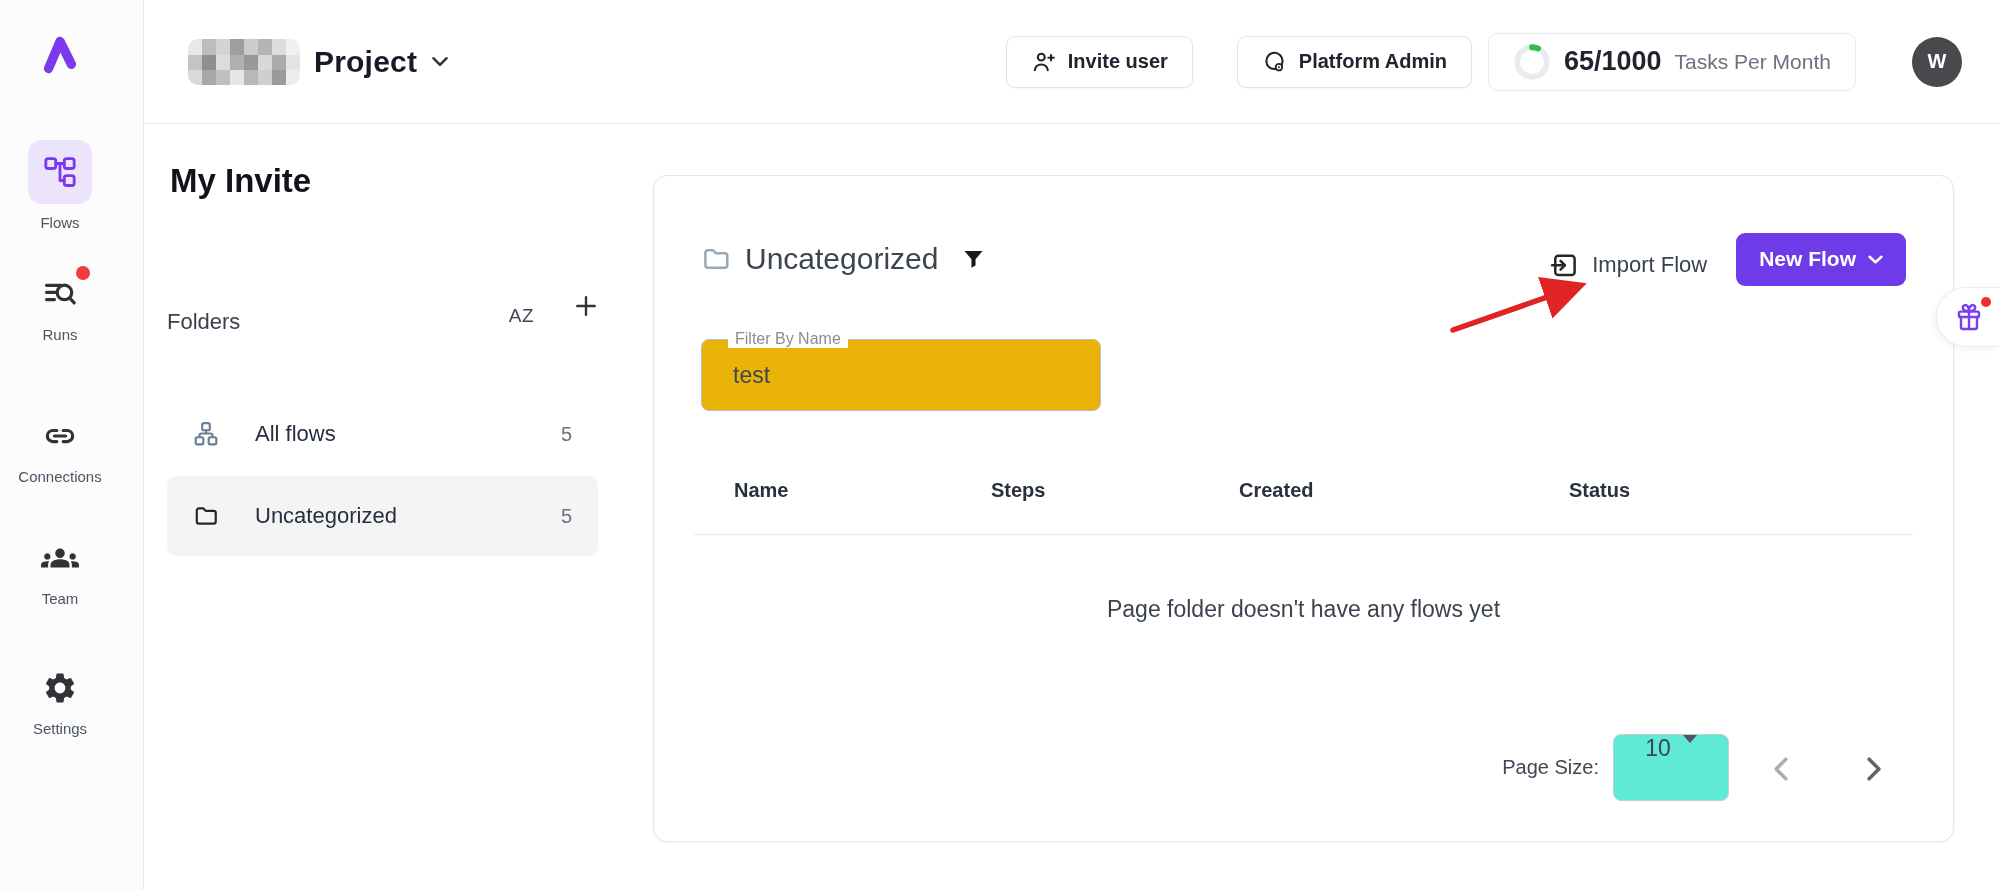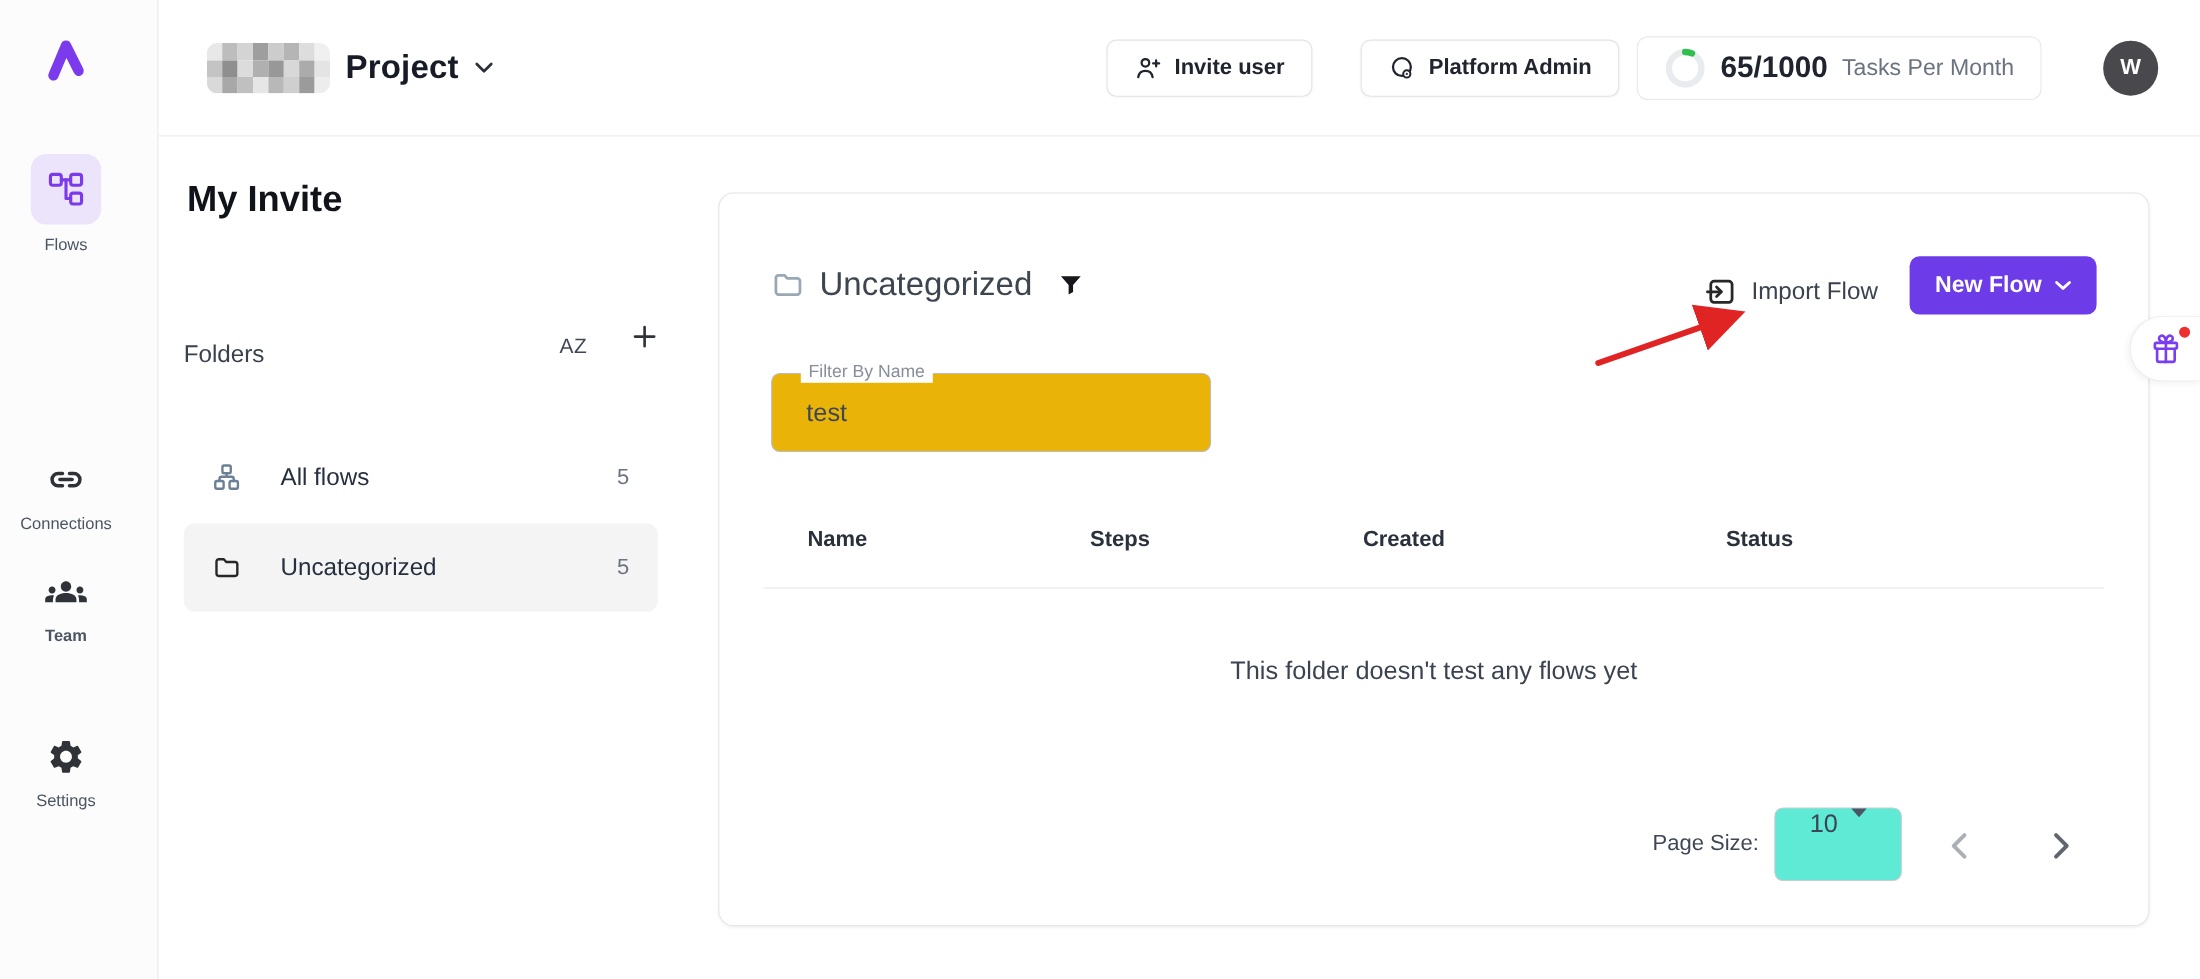--- a/index.html
+++ b/index.html
@@ -174,33 +174,44 @@
         <rect x="2" y="2.5" width="7" height="7" rx="1.6"></rect>
         <rect x="15" y="2.5" width="7" height="7" rx="1.6"></rect>
         <rect x="15" y="14.5" width="7" height="7" rx="1.6"></rect>
         <path d="M9 6h6"></path>
           <path d="M12 6v12h3"></path>
       </svg>
     </div>
     <span class="nav-label">Flows</span>
   </div>
 
+  <div class="nav-item" style="top:272px;">
+    <div class="nav-icon-plain">
+      <svg width="38" height="38" viewBox="0 0 24 24" fill="none" stroke="#2f3338" stroke-width="2" stroke-linecap="round">
+        <path d="M3.5 6.5h9M3.5 11h6M3.5 15.5h5"></path>
+        <circle cx="14.8" cy="11" r="4.6"></circle>
+        <path d="M18.2 14.6 21 17.6"></path>
+      </svg>
+      <span class="notif-dot"></span>
+    </div>
+    <span class="nav-label">Runs</span>
+  </div>
 
   <div class="nav-item" style="top:414px;">
     <div class="nav-icon-plain">
       <svg width="38" height="38" viewBox="0 0 24 24" fill="none" stroke="#2f3338" stroke-width="2" stroke-linecap="round">
         <path d="M10 15.5H7.5a3.5 3.5 0 0 1 0-7H10"></path>
         <path d="M14 8.5h2.5a3.5 3.5 0 0 1 0 7H14"></path>
         <line x1="8.5" y1="12" x2="15.5" y2="12"></line>
       </svg>
     </div>
     <span class="nav-label">Connections</span>
   </div>
 
-  <div class="nav-item" style="top:516px;font-weight:bold;">
+  <div class="nav-item" style="top:536px;">
     <div class="nav-icon-plain">
       <svg width="38" height="38" viewBox="0 0 24 24" fill="#2f3338">
         <path d="M12 12.75c1.63 0 3.07.39 4.24.9 1.08.48 1.76 1.56 1.76 2.73V18H6v-1.61c0-1.18.68-2.26 1.76-2.73 1.17-.52 2.61-.91 4.24-.91zM4 13c1.1 0 2-.9 2-2s-.9-2-2-2-2 .9-2 2 .9 2 2 2zm1.13 1.1c-.37-.06-.74-.1-1.13-.1-.99 0-1.93.21-2.78.58C.48 14.9 0 15.62 0 16.43V18h4.5v-1.61c0-.83.23-1.61.63-2.29zM20 13c1.1 0 2-.9 2-2s-.9-2-2-2-2 .9-2 2 .9 2 2 2zm4 3.43c0-.81-.48-1.53-1.22-1.85-.85-.37-1.79-.58-2.78-.58-.39 0-.76.04-1.13.1.4.68.63 1.46.63 2.29V18H24v-1.57zM12 6c1.66 0 3 1.34 3 3s-1.34 3-3 3-3-1.34-3-3 1.34-3 3-3z"></path>
       </svg>
     </div>
     <span class="nav-label">Team</span>
   </div>
 
   <div class="nav-item" style="top:666px;">
     <div class="nav-icon-plain">
@@ -349,21 +360,21 @@
     <span class="filter-label">Filter By Name</span>
     <input class="filter-input" type="text" value="test" style="">
   </div>
 
   <span class="th th-name">Name</span>
   <span class="th th-steps">Steps</span>
   <span class="th th-created">Created</span>
   <span class="th th-status">Status</span>
   <div class="table-divider"></div>
 
-  <div class="empty-msg">This folder doesn't test any flows yet</div>
+  <div class="empty-msg">Page folder doesn't have any flows yet</div>
 
   <span class="page-size-label">Page Size:</span>
   <div class="page-size-box">
     <span class="page-size-value">10</span>
     <span class="tri-down"></span>
   </div>
   <div class="pg-btn pg-prev">
     <svg width="18" height="26" viewBox="0 0 10 16" fill="none" stroke="#abafb6" stroke-width="2.2" stroke-linecap="round" stroke-linejoin="round">
       <polyline points="8,2 2,8 8,14"></polyline>
     </svg>

